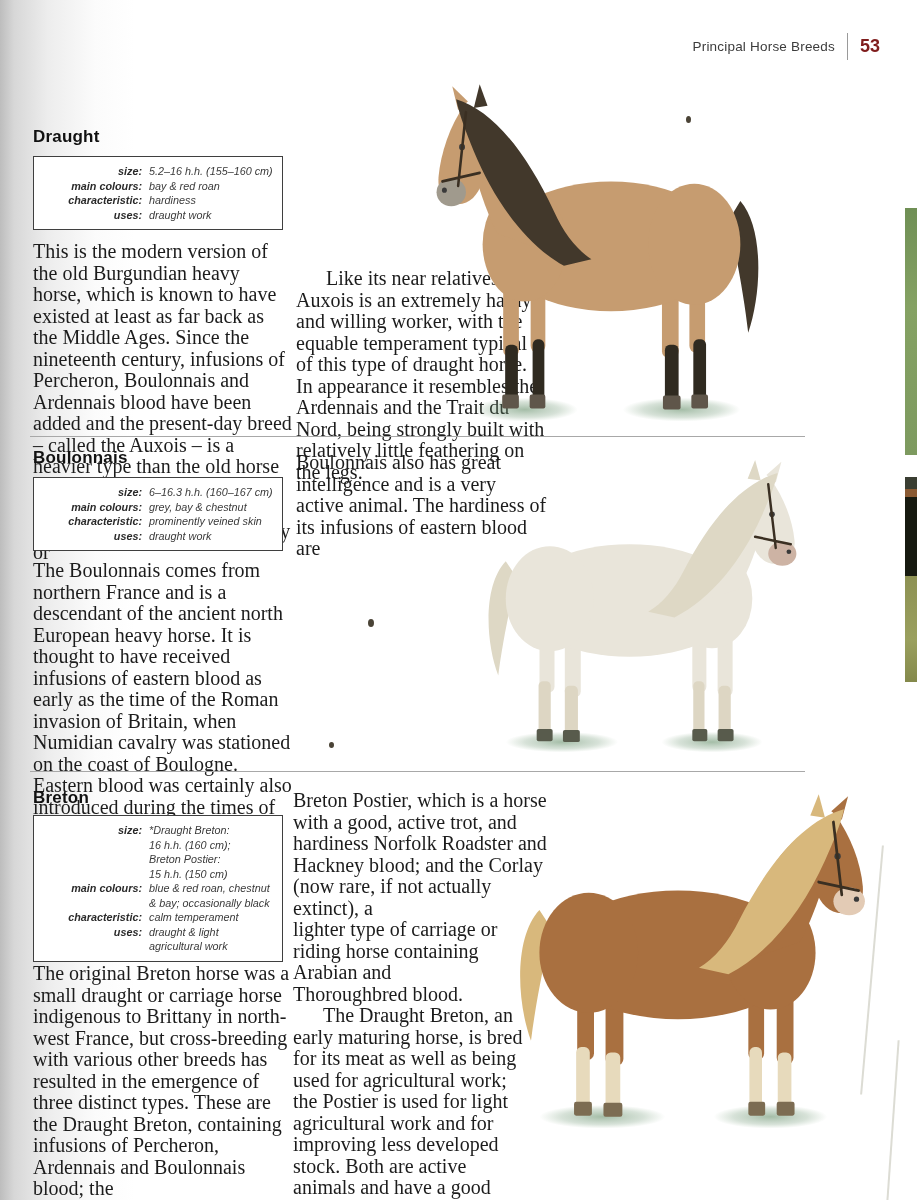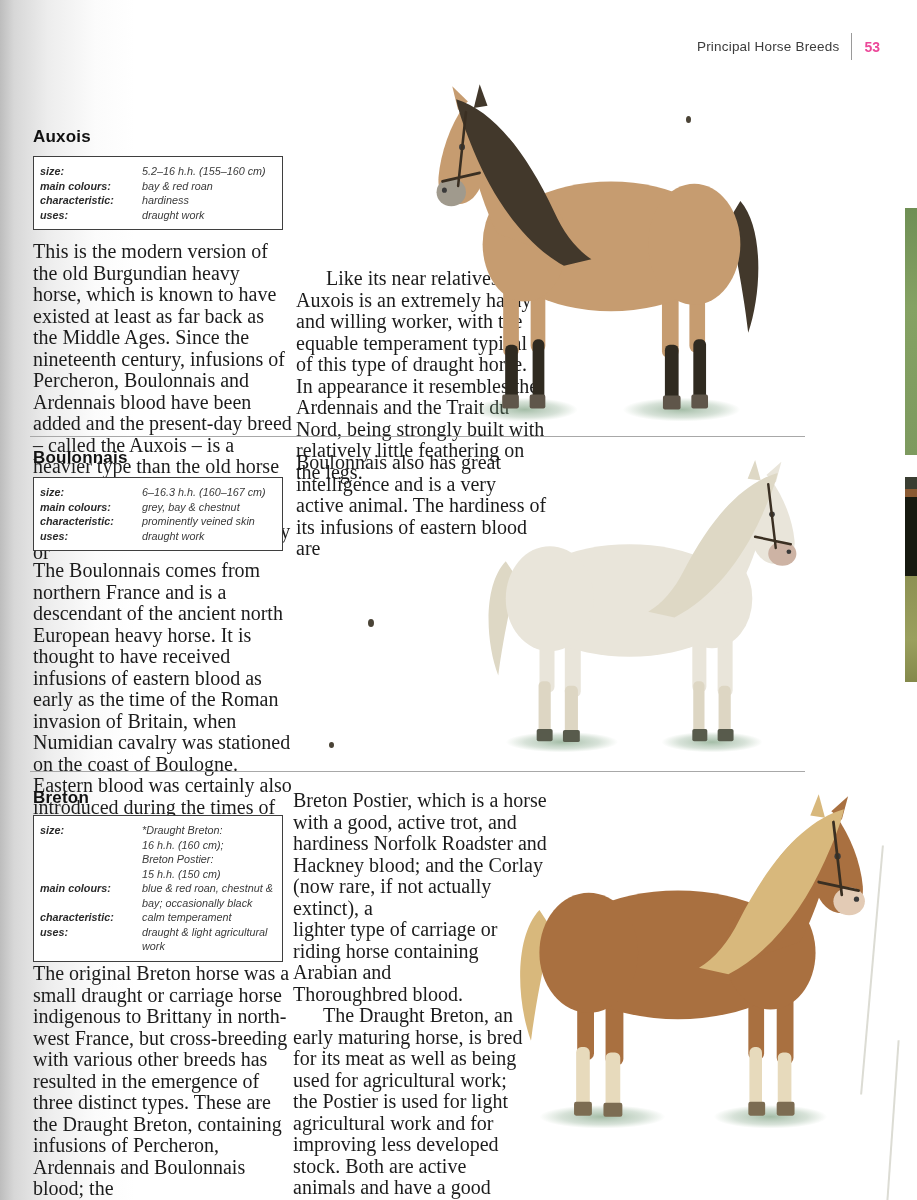--- a/index.html
+++ b/index.html
@@ -20,33 +20,33 @@
   .strip-olive { top:576px; height:106px; background:linear-gradient(#8d9153,#9aa05e 60%,#84894b); }
   .scanline { position:absolute; background:#dcdcd4; width:2px; }
   .scan1 { right:44px; top:845px; height:250px; transform:rotate(5deg); }
   .scan2 { right:24px; top:1040px; height:190px; transform:rotate(4deg); }
   .speck { position:absolute; background:#4a4336; border-radius:50%; }
 
   
   .hdr { position:absolute; top:33px; right:37px; display:flex; align-items:center; gap:12px; }
   .hdr-title { font-size:13.5px; color:#3c3c3c; letter-spacing:.2px; }
   .hdr-bar { width:1px; height:27px; background:#9a9a9a; }
-  .hdr-num { font-size:14px; font-weight:bold; color:#ec4899; }
+  .hdr-num { font-size:18px; font-weight:bold; color:#7f1d1d; }
 
   
   .breed-h { position:absolute; font-size:17px; font-weight:bold; color:#111; letter-spacing:.2px; }
 
   
   .ibox {
     position:absolute; width:250px; border:1px solid #3f3f3f; background:#fff;
     padding:7px 8px 7px 6px; box-sizing:border-box;
   }
   .ib-row { display:flex; align-items:flex-start; line-height:14.5px; }
   .ib-label {
-    width:102px; flex:0 0 102px; 
+    width:102px; flex:0 0 102px; text-align:right; padding-right:7px;
     font-size:10.8px; font-weight:bold; font-style:italic; color:#2a2a2a;
   }
   .ib-value {
     flex:1; font-size:10.8px; font-style:italic; color:#3a3a3a; white-space:pre-line;
   }
 
   
   .col { position:absolute; font-family:"Liberation Serif", serif; font-size:20px; line-height:21.5px; color:#1c1c1c; }
   .col p { margin:0; }
   .indent { text-indent:1.5em; }
@@ -93,21 +93,21 @@
   <div class="speck" style="left:686px;top:116px;width:5px;height:7px"></div>
   <div class="speck" style="left:368px;top:619px;width:6px;height:8px"></div>
   <div class="speck" style="left:329px;top:742px;width:5px;height:6px"></div>
 
   <div class="hdr">
     <span class="hdr-title">Principal Horse Breeds</span>
     <span class="hdr-bar"></span>
     <span class="hdr-num">53</span>
   </div>
 
-  <div class="breed-h" style="left:33px;top:127px">Auxois</div>
+  <div class="breed-h" style="left:33px;top:127px">Draught</div>
 
   <div class="ibox" style="left:33px;top:156px">
     <div class="ib-row">
       <div class="ib-label">size:</div>
       <div class="ib-value">5.2–16 h.h. (155–160 cm)</div>
     </div>
     <div class="ib-row">
       <div class="ib-label">main colours:</div>
       <div class="ib-value">bay &amp; red roan</div>
     </div>

